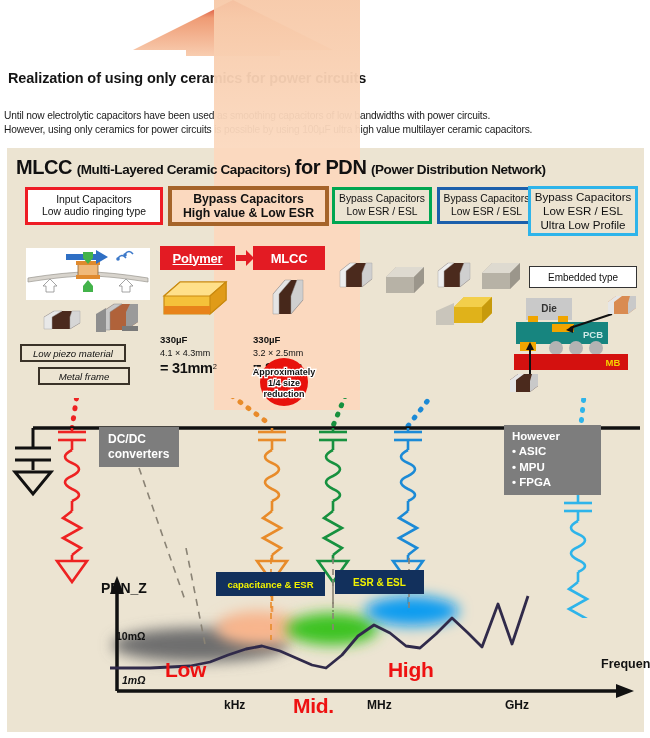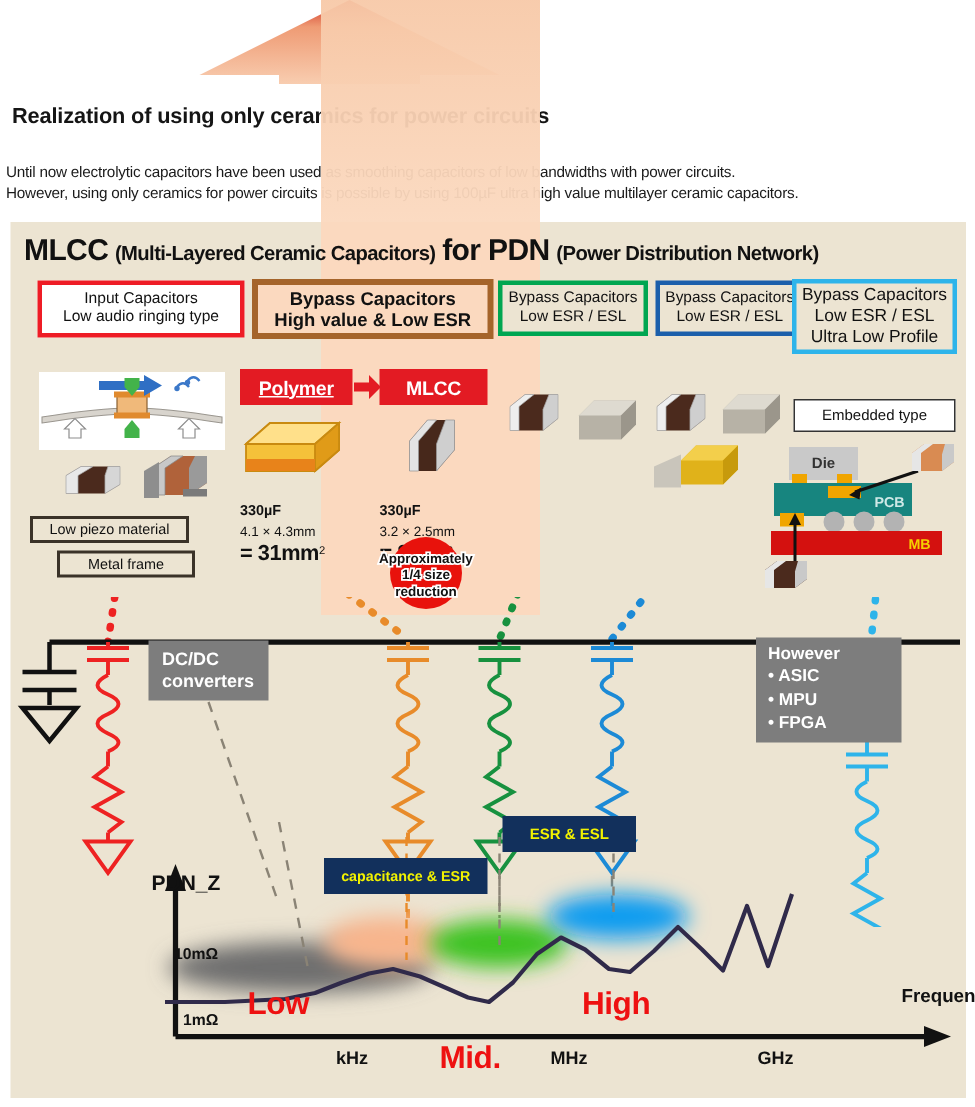--- a/index.html
+++ b/index.html
@@ -33,21 +33,21 @@
   }
   .cat-box .l{display:block;white-space:nowrap;}
   #cat-0{left:25px;top:187px;width:138px;height:38px;border:3px solid #ee1c25;background:#fff;font-size:10.4px;}
   #cat-1{left:168px;top:186px;width:161px;height:40px;border:4px solid #a5642a;background:#fbd9bf;font-size:12.3px;font-weight:700;}
   #cat-2{left:332px;top:187px;width:100px;height:37px;border:3px solid #00a651;background:#ece4d2;font-size:10.3px;}
   #cat-3{left:437px;top:187px;width:99px;height:37px;border:3px solid #1c5fab;background:#ece4d2;font-size:10.3px;}
   #cat-4{left:528px;top:186px;width:110px;height:50px;border:3px solid #2eb4ea;background:#ece4d2;font-size:11.6px;}
   
   #piezo-img{left:26px;top:248px;width:124px;height:52px;background:#fff;}
   .lbl-box{box-sizing:border-box;border:2px solid #3a3228;background:#ece4d2;
-    display:flex;align-items:center;justify-content:center;font-size:9.6px;white-space:nowrap;}
+    display:flex;align-items:center;justify-content:center;font-size:9.6px;white-space:nowrap;font-style:italic;}
   #low-piezo{left:20px;top:344px;width:106px;height:18px;}
   #metal-frame{left:38px;top:367px;width:92px;height:18px;}
   
   .tag-red{position:absolute;background:#e31b23;color:#fff;font-weight:700;
     display:flex;align-items:center;justify-content:center;font-size:13px;letter-spacing:-0.2px;}
   #tag-polymer{left:160px;top:246px;width:75px;height:24px;text-decoration:underline;}
   #tag-mlcc{left:253px;top:246px;width:72px;height:24px;}
   #arrow-red{left:236px;top:250px;width:18px;height:16px;}
   .spec{position:absolute;font-size:9px;line-height:1.35;white-space:nowrap;margin-top:16px;}
   .spec b{font-size:9.6px;}
@@ -63,26 +63,26 @@
   .gray-box{position:absolute;background:#7d7d7d;color:#fff;}
   #dcdc-box{left:99px;top:427px;width:80px;height:40px;font-size:12px;font-weight:700;
      padding:5px 0 0 9px;box-sizing:border-box;line-height:1.25;}
   #devices-box{left:504px;top:425px;width:97px;height:70px;font-size:11.5px;font-weight:700;
      padding:4px 0 0 8px;box-sizing:border-box;line-height:1.33;}
   
   #chart-svg{left:0;top:548px;width:650px;height:190px;}
   .navy{position:absolute;background:#12305c;color:#f2f200;font-weight:700;
     display:flex;align-items:center;justify-content:center;white-space:nowrap;}
   #navy-cap{left:216px;top:572px;width:109px;height:24px;font-size:9.5px;}
-  #navy-esr{left:335px;top:544px;width:89px;height:24px;font-size:10px;}
+  #navy-esr{left:335px;top:570px;width:89px;height:24px;font-size:10px;}
   .axlabel{position:absolute;font-weight:700;white-space:nowrap;margin-left:48px;}
   #lbl-pdnz{left:53px;top:580px;font-size:14px;}
   #lbl-freq{left:553px;top:657px;font-size:12.5px;}
   #lbl-10m{left:68px;top:630px;font-size:10.5px;}
-  #lbl-1m{left:74px;top:674px;font-size:10.5px;}
+  #lbl-1m{left:74px;top:674px;font-size:10.5px;font-style:italic;}
   .band{position:absolute;color:#ee1111;font-weight:700;font-size:21px;white-space:nowrap;letter-spacing:-0.3px;}
   #band-low{left:165px;top:658px;}
   #band-mid{left:293px;top:694px;}
   #band-high{left:388px;top:658px;}
   .tick{position:absolute;font-weight:700;font-size:12px;white-space:nowrap;}
   #tick-khz{left:224px;top:698px;}
   #tick-mhz{left:367px;top:698px;}
   #tick-ghz{left:505px;top:698px;}
 </style>
 </head>

